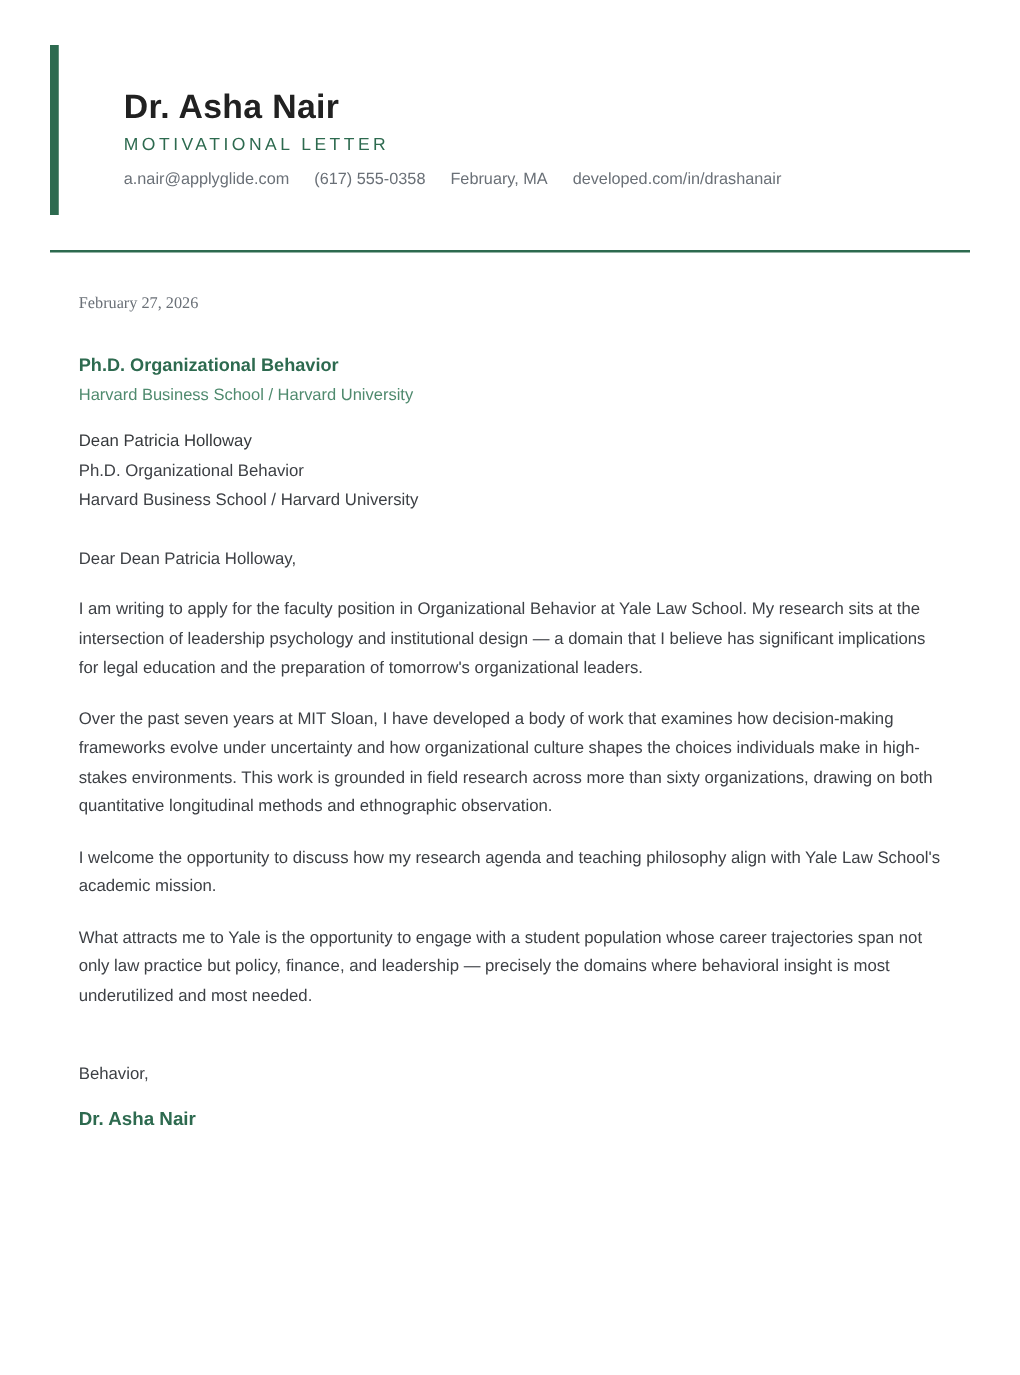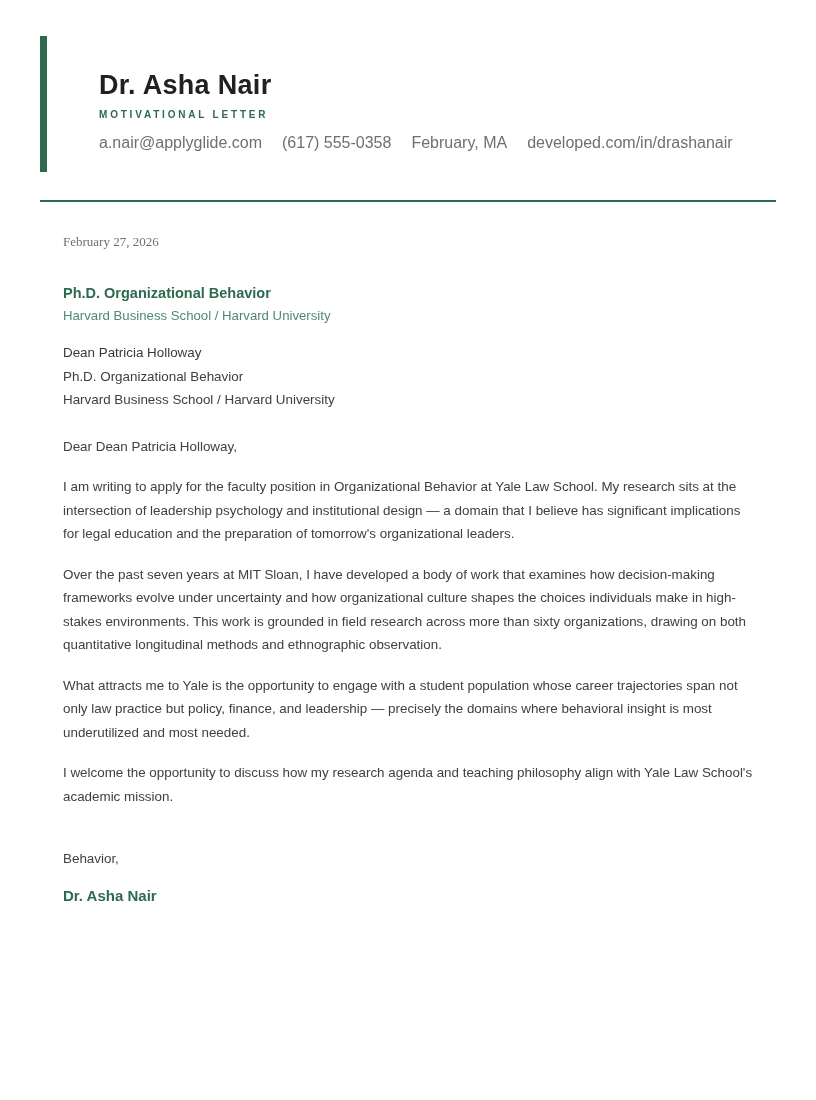--- a/index.html
+++ b/index.html
@@ -23,31 +23,31 @@
   }
   .applicant-name {
     margin: 0 0 7px 0;
     font-size: 27px;
     font-weight: 700;
     letter-spacing: 0.3px;
     color: #212121;
     line-height: 32px;
   }
   .doc-type {
-    font-size: 10px;
-    font-weight: 700;
+    font-size: 14px;
+    font-weight: 400;
     letter-spacing: 2.8px;
     color: #2d6a4f;
     line-height: 14px;
     margin-bottom: 12px;
   }
   .contact-row {
     display: flex;
     gap: 20px;
-    font-size: 16px;
+    font-size: 13px;
     color: #6a7077;
     line-height: 18px;
   }
 
   
   .divider {
     border: none;
     border-top: 2px solid #2d6a4f;
     margin: 48px 40px 0 40px;
   }
@@ -122,20 +122,20 @@
     <div class="recipient-block">
       <div class="recipient-name">Dean Patricia Holloway</div>
       <div>Ph.D. Organizational Behavior</div>
       <div>Harvard Business School / Harvard University</div>
     </div>
 
     <p class="salutation">Dear Dean Patricia Holloway,</p>
 
     <p class="para">I am writing to apply for the faculty position in Organizational Behavior at Yale Law School. My research sits at the intersection of leadership psychology and institutional design — a domain that I believe has significant implications for legal education and the preparation of tomorrow's organizational leaders.</p>
     <p class="para">Over the past seven years at MIT Sloan, I have developed a body of work that examines how decision-making frameworks evolve under uncertainty and how organizational culture shapes the choices individuals make in high-stakes environments. This work is grounded in field research across more than sixty organizations, drawing on both quantitative longitudinal methods and ethnographic observation.</p>
+    <p class="para">I welcome the opportunity to discuss how my research agenda and teaching philosophy align with Yale Law School's academic mission.</p>
     <p class="para">What attracts me to Yale is the opportunity to engage with a student population whose career trajectories span not only law practice but policy, finance, and leadership — precisely the domains where behavioral insight is most underutilized and most needed.</p>
-    <p class="para">I welcome the opportunity to discuss how my research agenda and teaching philosophy align with Yale Law School's academic mission.</p>
 
     <p class="closing">Behavior,</p>
     <div class="signature">Dr. Asha Nair</div>
 
   </main>
 </div>
 
 </body></html>

